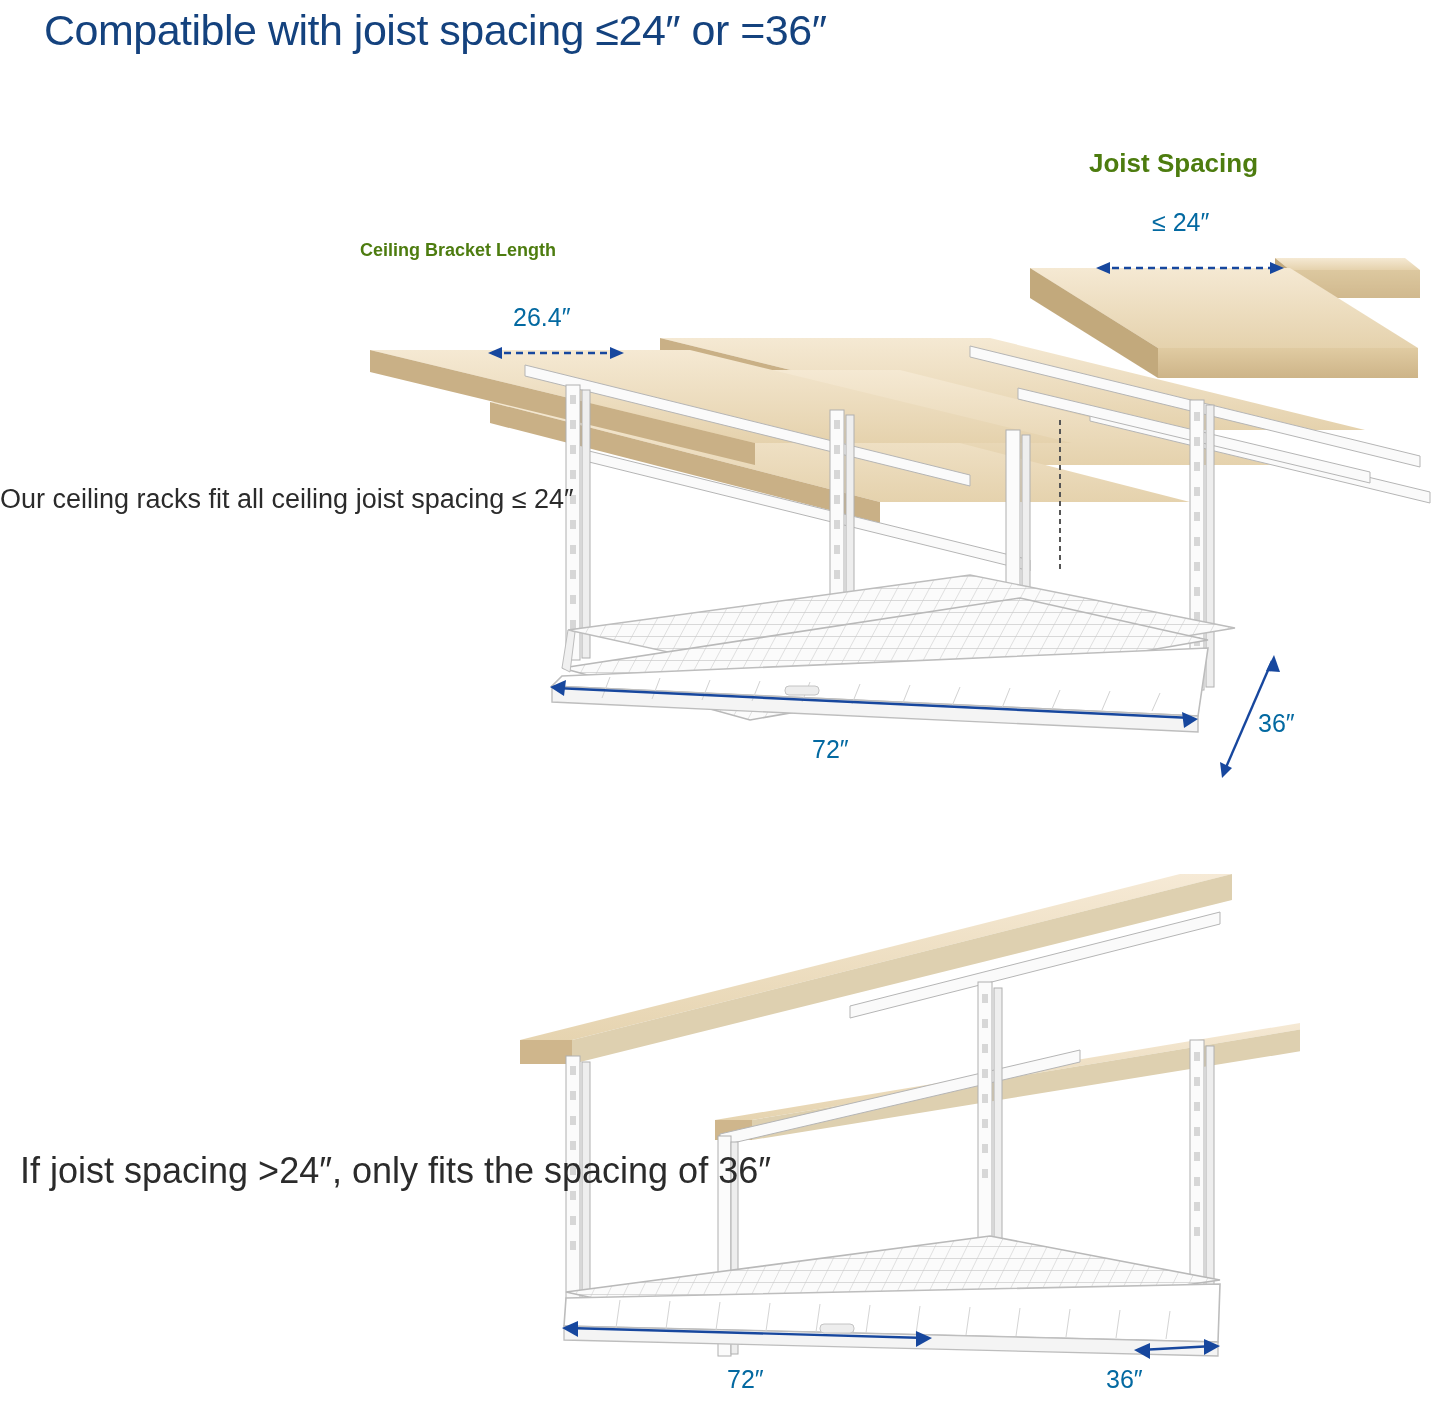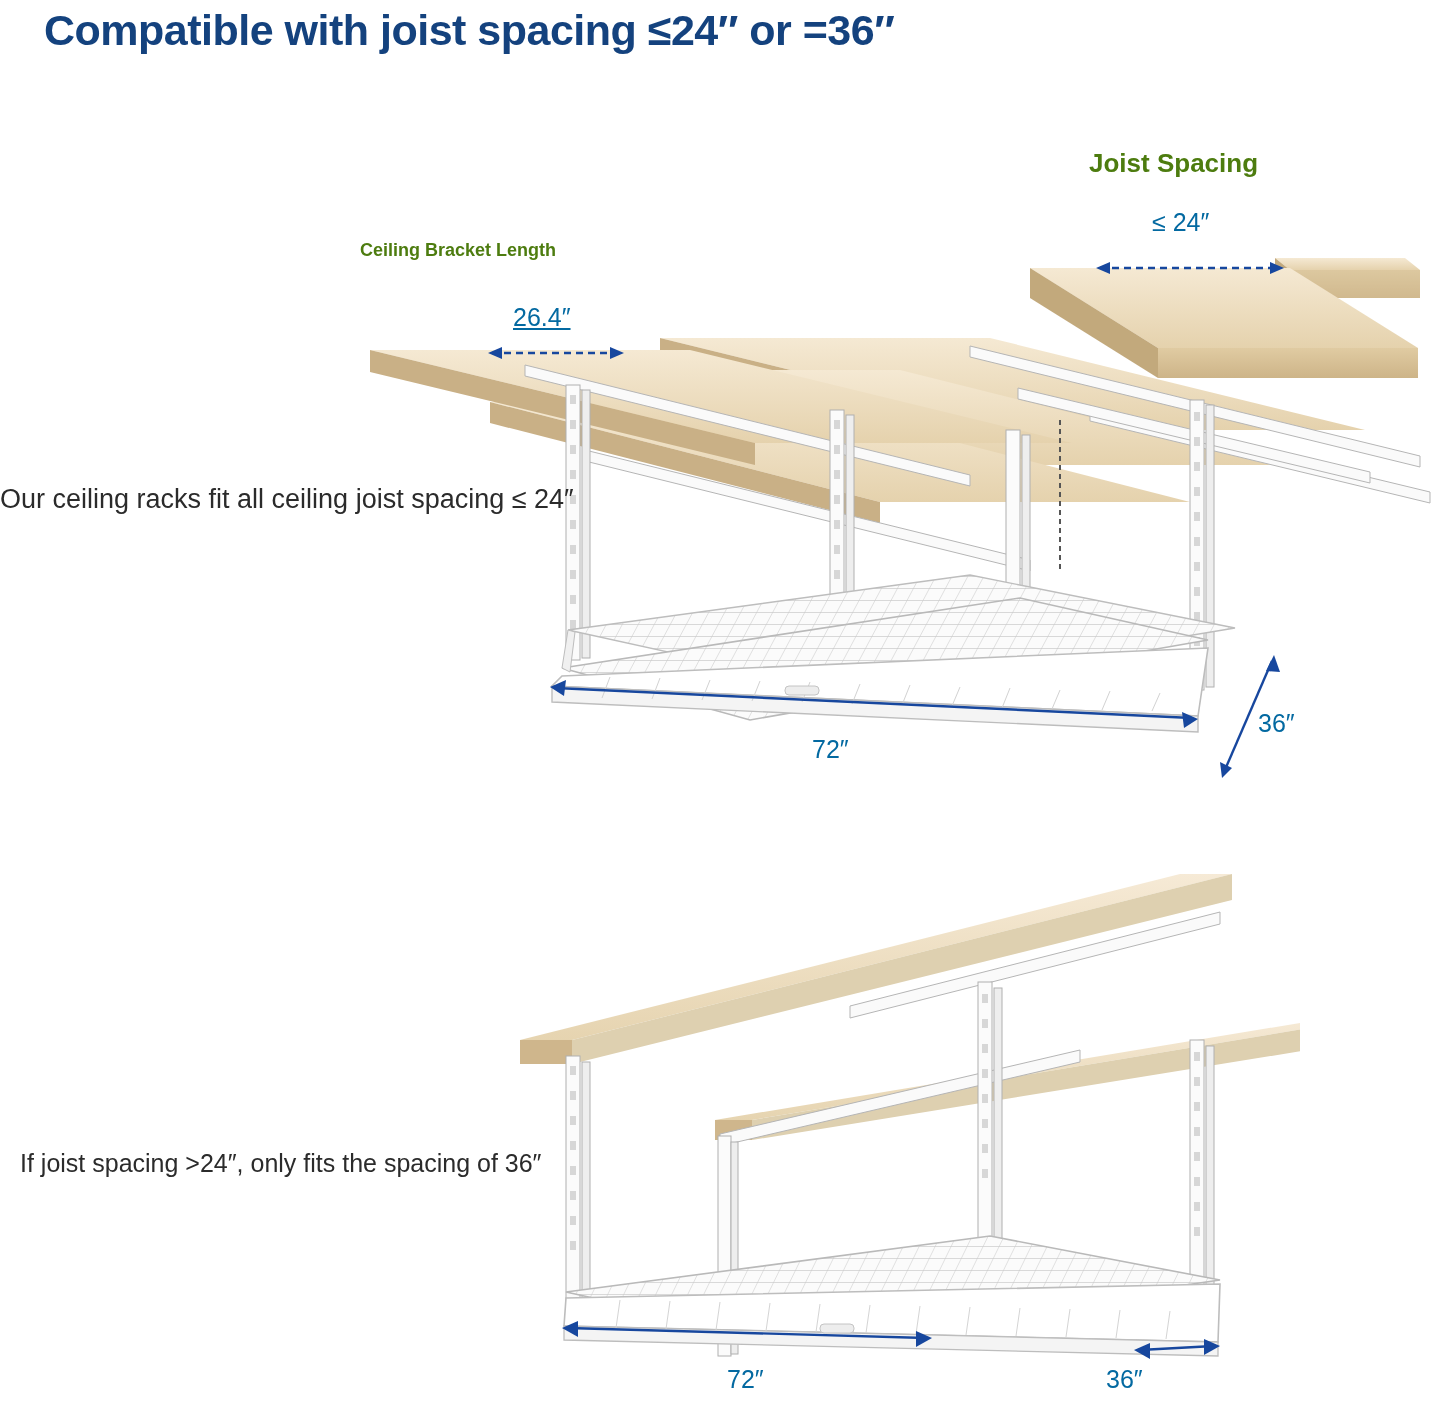--- a/index.html
+++ b/index.html
@@ -15,21 +15,21 @@
     color: #1a3a6b;
     overflow: hidden;
   }
 
   
   .headline {
     position: absolute;
     left: 44px;
     top: 6px;
     font-size: 43px;
-    font-weight: bold;
+    font-weight: normal;
     color: #14427e;
     letter-spacing: -0.5px;
     white-space: nowrap;
   }
 
   
   .label-blue {
     position: absolute;
     color: #4d7c0f;
     font-weight: bold;
@@ -57,21 +57,20 @@
   }
   #title-joist-spacing {
     left: 1089px;
     top: 148px;
     font-size: 26px;
   }
   #dim-26-4 {
     left: 513px;
     top: 303px;
     font-size: 25px;
-    text-decoration: underline;
   }
   #dim-le24 {
     left: 1152px;
     top: 208px;
     font-size: 25px;
   }
   #dim-72-top {
     left: 812px;
     top: 735px;
     font-size: 25px;
@@ -94,21 +93,21 @@
   #note-top {
     left: 0px;
     top: 480px;
     width: 524px;
     font-size: 27px;
   }
   #note-bottom {
     left: 20px;
     top: 1145px;
     width: 480px;
-    font-size: 25px;
+    font-size: 36px;
   }
 
   
   .illus {
     position: absolute;
   }
   #illus-top { left: 330px; top: 120px; }
   #illus-bottom { left: 520px; top: 850px; }
 </style>
 </head>

